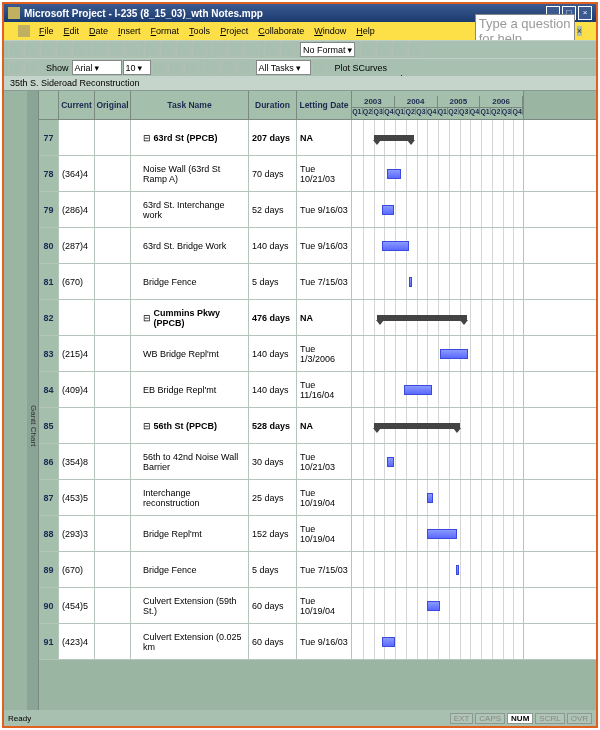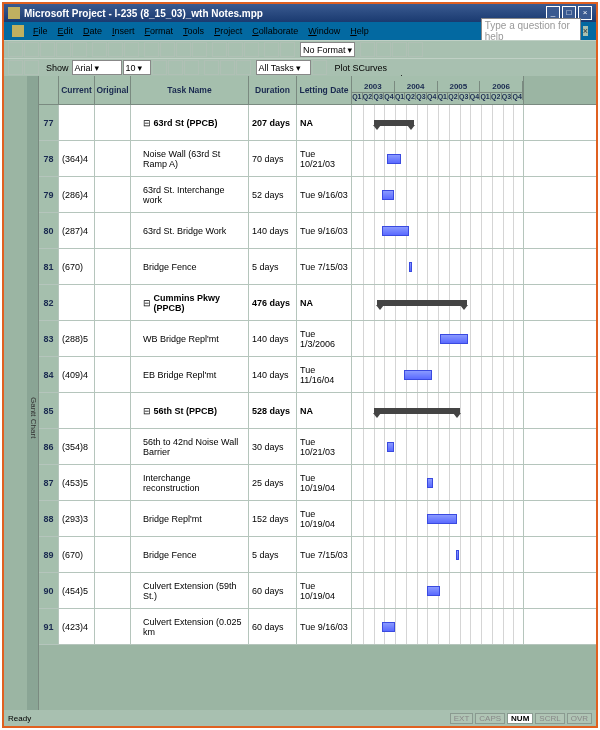--- a/index.html
+++ b/index.html
@@ -2,25 +2,25 @@
 <html><head>
 <meta charset="utf-8">
 <style>
 * { margin:0; padding:0; box-sizing:border-box; font-family:Arial,sans-serif; }
 body { background:#fff; }
 .app { width:596px; height:726px; margin:2px; border:2px solid #e06020; background:#9bb5a3; display:flex; flex-direction:column; font-size:9px; }
 .titlebar { background:linear-gradient(#3a5a90,#1a3a70); color:#fff; padding:2px 4px; display:flex; align-items:center; height:18px; }
 .titlebar .icon { width:12px; height:12px; background:#c0b060; margin-right:4px; }
 .titlebar .title { flex:1; font-weight:bold; font-size:10px; }
 .titlebar .ctrl { width:14px; height:14px; background:#3a5a90; border:1px solid #fff; margin-left:2px; color:#fff; font-size:8px; text-align:center; line-height:12px; }
-.menubar { background:#0369a1; padding:2px 8px; display:flex; align-items:center; gap:2px; height:18px; }
+.menubar { background:#fde047; padding:2px 14px; display:flex; align-items:center; gap:2px; height:18px; }
 .menubar .mi { padding:1px 5px; }
 .menubar .mi:first-letter { text-decoration:underline; }
 .menubar .icon { width:12px; height:12px; background:#c0b060; margin-right:2px; }
-.helpbox { margin-left:auto; background:#fff; border:1px solid #888; padding:1px 3px; width:100px; color:#999; font-size:10px; }
+.helpbox { margin-left:auto; background:#fff; border:1px solid #888; padding:1px 3px; width:100px; color:#999; font-size:13px; }
 .tbrow { background:#a8c0b0; padding:2px 4px; display:flex; align-items:center; gap:1px; height:18px; border-top:1px solid #c0d0c5; }
 .tb { width:15px; height:15px; border:1px solid #b0c0b5; background:#a8c0b0; }
 .tb.sep { width:3px; border:none; }
 .tsel { background:#fff; border:1px solid #888; padding:1px 2px; font-size:9px; height:15px; display:inline-flex; align-items:center; }
 .tsel .arr { margin-left:2px; }
 .subhead { background:#c5d5cc; padding:2px 6px; font-size:9px; border-bottom:1px solid #8a9a90; }
 .grid-area { flex:1; display:flex; overflow:hidden;margin-left:23px; }
 .side-tab { width:12px; background:#8aa595; writing-mode:vertical-rl; text-align:center; font-size:8px; color:#333; border-right:1px solid #7a8a80; padding-top:50px; }
 .grid-wrap { flex:1; display:flex; flex-direction:column; }
 .colhead { display:flex; background:#9bb5a3; border-bottom:1px solid #7a8a80; }
@@ -141,20 +141,21 @@
     <div class="tsel" style="width:55px;">
         <span>All Tasks</span>
         <span class="arr">▾</span>
       </div>
     <div class="tb"></div>
     <div class="tb sep"></div>
     <span style="padding:0 3px;">Plot SCurves</span>
     <span style="padding:0 3px;margin-top:22px;">Close SCurves</span>
   </div>
 
+  <div class="subhead">35th S. Sideroad Reconstruction</div>
 
   <div class="grid-area">
     <div class="side-tab">Gantt Chart</div>
     <div class="grid-wrap">
       <div class="colhead">
         <div class="ch w-n"></div>
         <div class="ch w-c">Current</div>
         <div class="ch w-o">Original</div>
         <div class="ch w-t">Task Name</div>
         <div class="ch w-d">Duration</div>
@@ -338,21 +339,21 @@
               <div class="qline" style="left: 118.25px;"></div>
               <div class="qline" style="left: 129px;"></div>
               <div class="qline" style="left: 139.75px;"></div>
               <div class="qline" style="left: 150.5px;"></div>
               <div class="qline" style="left: 161.25px;"></div>
               <div class="sumbar" style="left: 25px; width: 90px;"></div>
             </div>
           </div>
           <div class="row">
             <div class="cell num w-n">83</div>
-            <div class="cell w-c">(288)5</div>
+            <div class="cell w-c">(215)4</div>
             <div class="cell w-o"></div>
             <div class="cell taskname w-t">WB Bridge Repl'mt</div>
             <div class="cell w-d">140 days</div>
             <div class="cell w-l">Tue 1/3/2006</div>
             <div class="gantt w-g">
               <div class="qline" style="left: 10.75px;"></div>
               <div class="qline" style="left: 21.5px;"></div>
               <div class="qline" style="left: 32.25px;"></div>
               <div class="qline" style="left: 43px;"></div>
               <div class="qline" style="left: 53.75px;"></div>

